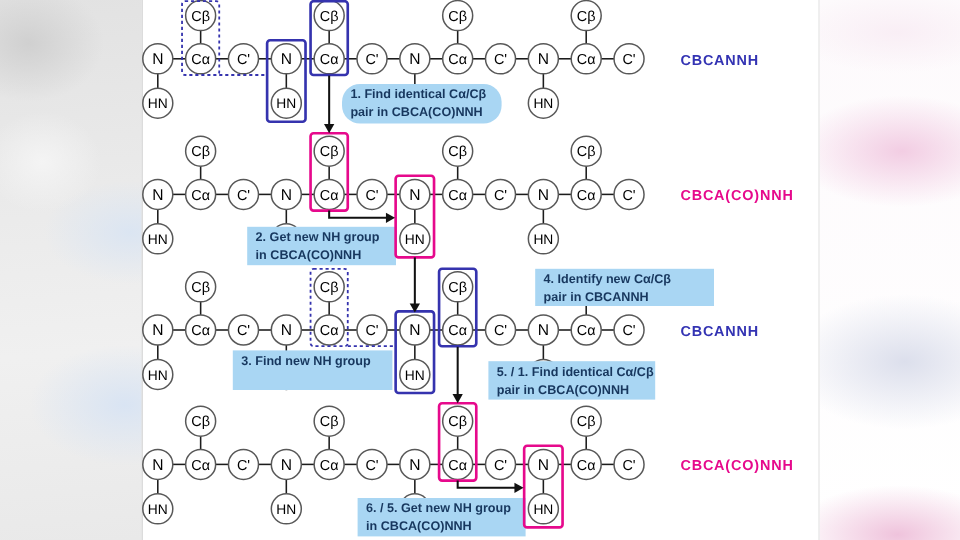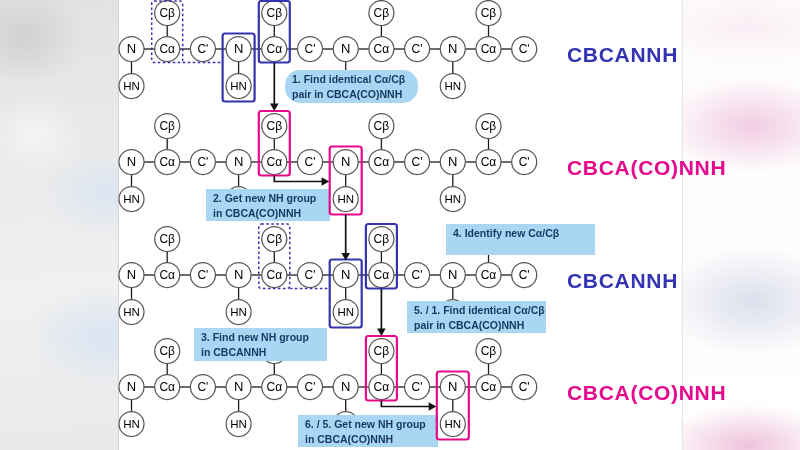--- a/index.html
+++ b/index.html
@@ -22,26 +22,26 @@
       radial-gradient(120px 55px at 55% 99%, #efc3dc 0%, rgba(239,195,220,0) 75%),
       linear-gradient(180deg,#fdfafc,#ffffff);
     border-left:1px solid #e5e5e5;}
   svg{position:absolute;left:0;top:0;}
   #svg-overlay{pointer-events:none;}
   
   .ann{position:absolute;background:#A9D6F3;color:#17375E;font-weight:bold;
        font-size:10.5px;line-height:14.5px;padding:2px 0 0 7px;white-space:nowrap;z-index:3;}
   #ann-1{left:285px;top:70px;width:126px;height:31px;}
   #ann-2{left:206px;top:189px;width:117px;height:30px;}
-  #ann-3{left:194px;top:292px;width:126px;height:31px;margin-top:36px;}
+  #ann-3{left:194px;top:292px;width:126px;height:31px;}
   #ann-4{left:407px;top:224px;width:142px;height:29px;}
   #ann-5{left:407px;top:301px;width:132px;height:30px;}
   #ann-6{left:298px;top:415px;width:133px;height:30px;}
   
-  .row-label{position:absolute;left:567px;font-size:21px;font-weight:bold;
+  .row-label{position:absolute;left:567px;font-size:12px;font-weight:bold;
              letter-spacing:0.7px;z-index:4;}
   #rowlabel-1{top:43px;}
   #rowlabel-2{top:156px;}
   #rowlabel-3{top:269px;}
   #rowlabel-4{top:381px;}
 </style>
 </head>
 <body>
 
 <div class="screen">
@@ -290,24 +290,24 @@
   <div class="ann" id="ann-1" style="background: rgb(169, 214, 243); color: rgb(23, 55, 94); border-radius: 15px;">
     <div>1. Find identical Cα/Cβ</div>
     <div>pair in CBCA(CO)NNH</div>
   </div>
   <div class="ann" id="ann-2" style="background: rgb(169, 214, 243); color: rgb(23, 55, 94);">
     <div>2. Get new NH group</div>
     <div>in CBCA(CO)NNH</div>
   </div>
   <div class="ann" id="ann-3" style="background: rgb(169, 214, 243); color: rgb(23, 55, 94);">
     <div>3. Find new NH group</div>
-    <div>in CBCANNH</div>
   </div>
   <div class="ann" id="ann-4" style="background: rgb(169, 214, 243); color: rgb(23, 55, 94); margin-left: 39px;">
     <div>4. Identify new Cα/Cβ</div>
+    <div>pair in CBCANNH</div>
   </div>
   <div class="ann" id="ann-5" style="background: rgb(169, 214, 243); color: rgb(23, 55, 94);">
     <div>5. / 1. Find identical Cα/Cβ</div>
     <div>pair in CBCA(CO)NNH</div>
   </div>
   <div class="ann" id="ann-6" style="background: rgb(169, 214, 243); color: rgb(23, 55, 94);">
     <div>6. / 5. Get new NH group</div>
     <div>in CBCA(CO)NNH</div>
   </div>
 

